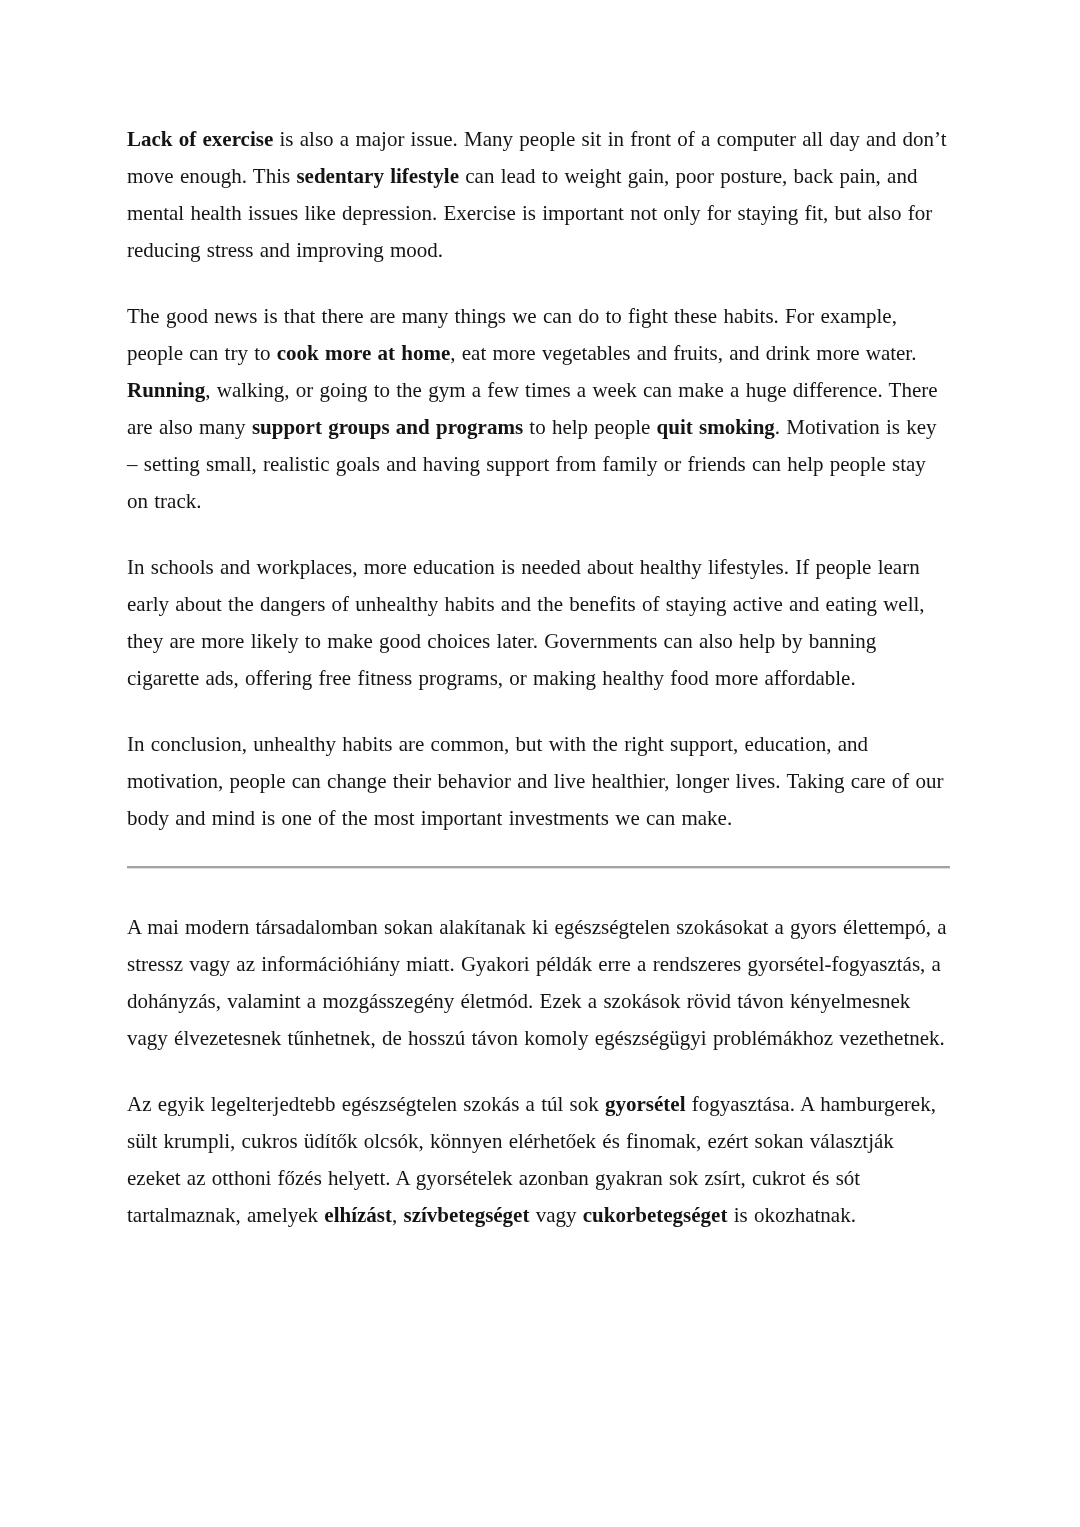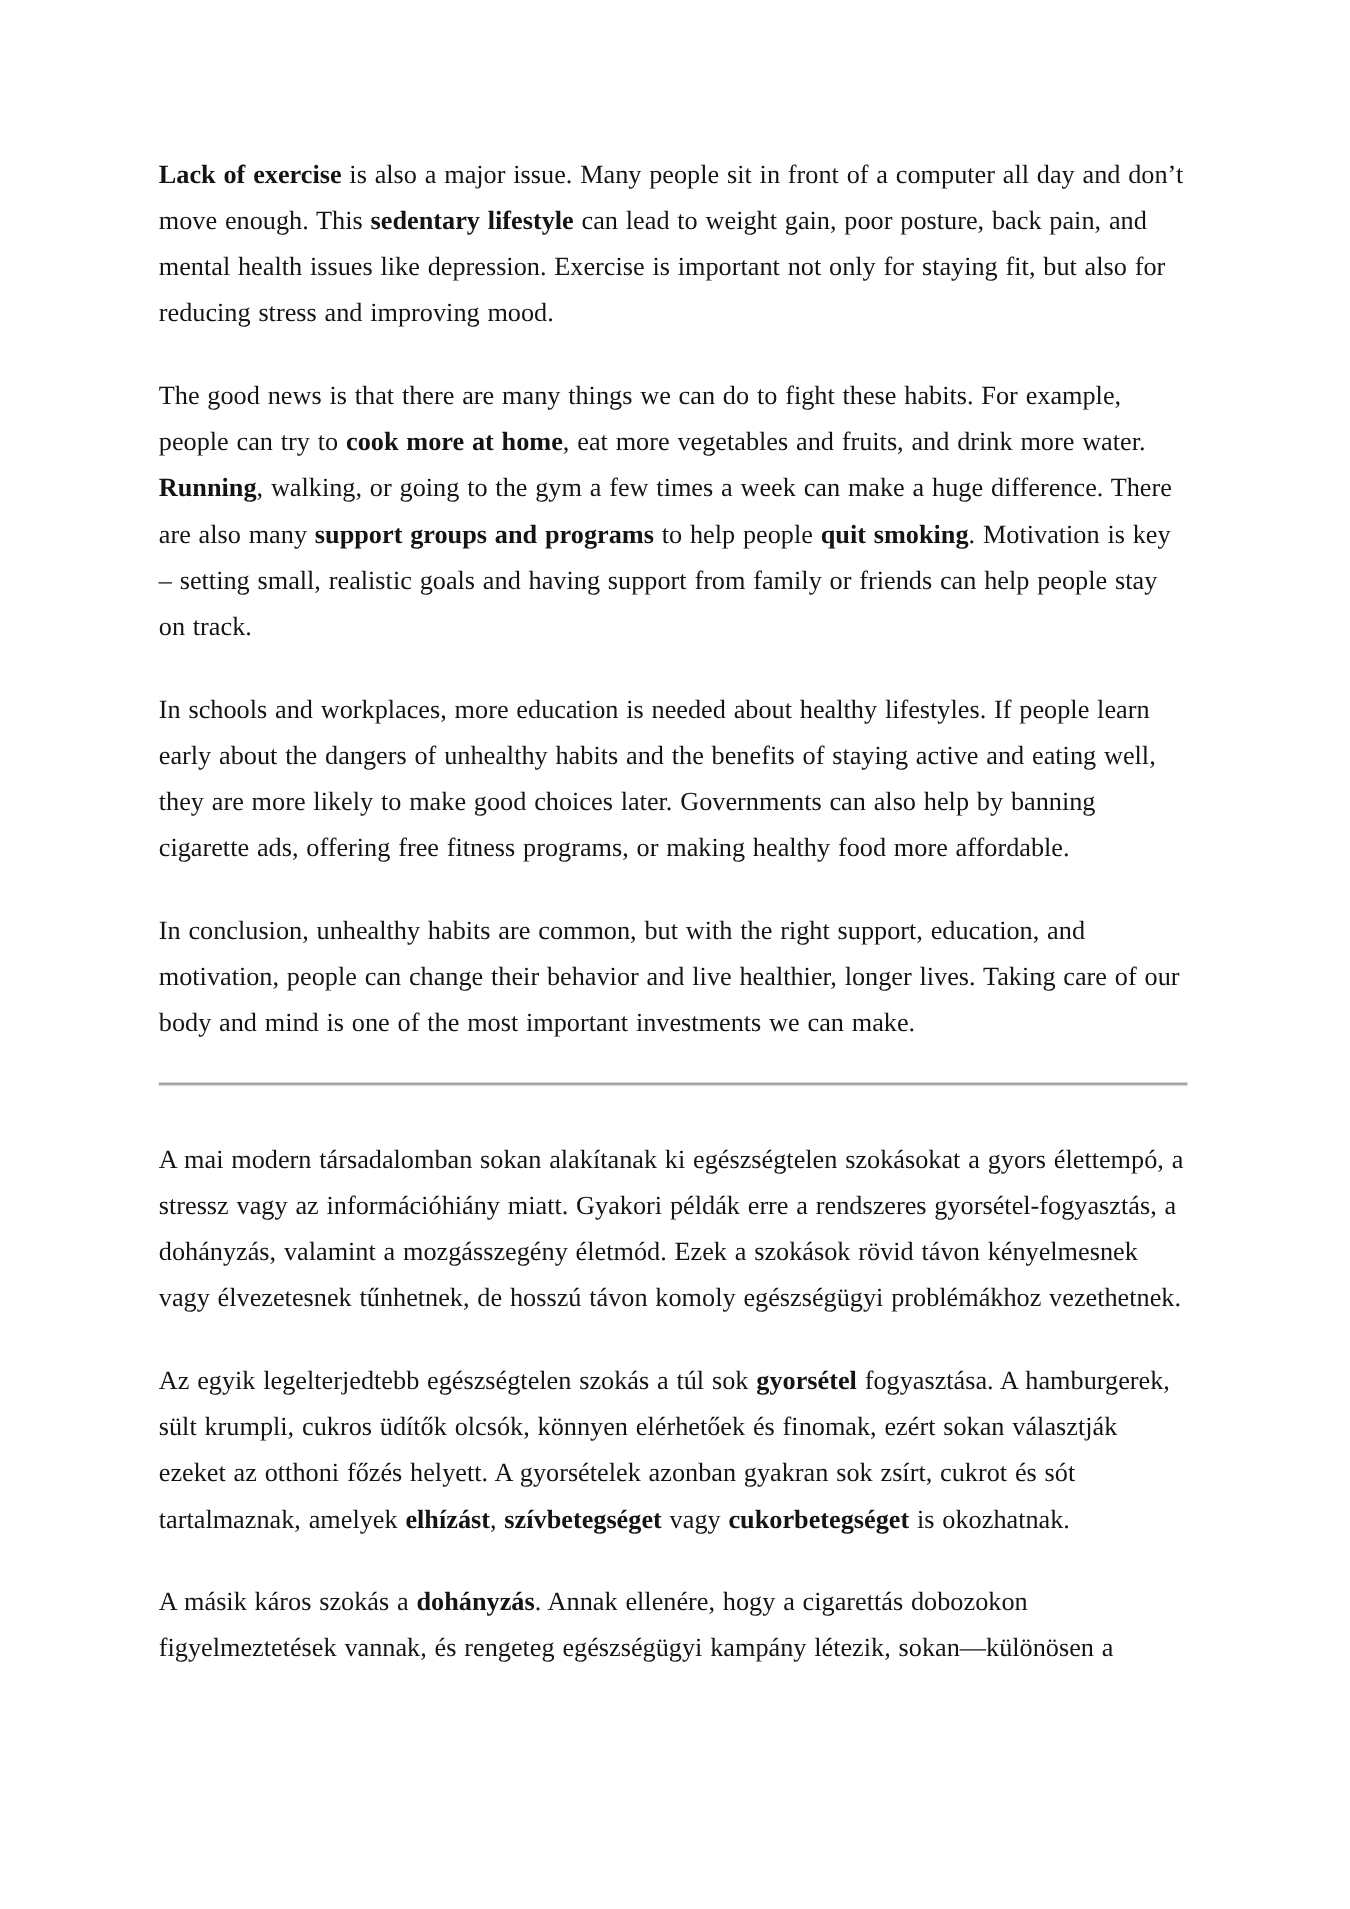--- a/index.html
+++ b/index.html
@@ -45,16 +45,15 @@
     <p class="para"><span class="run">The good news is that there are many things we can do to fight these habits. For example, people can try to </span><span class="run bold">cook more at home</span><span class="run">, eat more vegetables and fruits, and drink more water. </span><span class="run bold">Running</span><span class="run">, walking, or going to the gym a few times a week can make a huge difference. There are also many </span><span class="run bold">support groups and programs</span><span class="run"> to help people </span><span class="run bold">quit smoking</span><span class="run">. Motivation is key – setting small, realistic goals and having support from family or friends can help people stay on track.</span></p>
     <p class="para"><span class="run">In schools and workplaces, more education is needed about healthy lifestyles. If people learn early about the dangers of unhealthy habits and the benefits of staying active and eating well, they are more likely to make good choices later. Governments can also help by banning cigarette ads, offering free fitness programs, or making healthy food more affordable.</span></p>
     <p class="para"><span class="run">In conclusion, unhealthy habits are common, but with the right support, education, and motivation, people can change their behavior and live healthier, longer lives. Taking care of our body and mind is one of the most important investments we can make.</span></p>
   </div>
 
   <hr class="divider">
 
   <div class="doc-section">
     <p class="para"><span class="run">A mai modern társadalomban sokan alakítanak ki egészségtelen szokásokat a gyors élettempó, a stressz vagy az információhiány miatt. Gyakori példák erre a rendszeres gyorsétel-fogyasztás, a dohányzás, valamint a mozgásszegény életmód. Ezek a szokások rövid távon kényelmesnek vagy élvezetesnek tűnhetnek, de hosszú távon komoly egészségügyi problémákhoz vezethetnek.</span></p>
     <p class="para"><span class="run">Az egyik legelterjedtebb egészségtelen szokás a túl sok </span><span class="run bold">gyorsétel</span><span class="run"> fogyasztása. A hamburgerek, sült krumpli, cukros üdítők olcsók, könnyen elérhetőek és finomak, ezért sokan választják ezeket az otthoni főzés helyett. A gyorsételek azonban gyakran sok zsírt, cukrot és sót tartalmaznak, amelyek </span><span class="run bold">elhízást</span><span class="run">, </span><span class="run bold">szívbetegséget</span><span class="run"> vagy </span><span class="run bold">cukorbetegséget</span><span class="run"> is okozhatnak.</span></p>
-    <p class="para"><span class="run">A másik káros szokás a </span><span class="run bold">dohányzás</span><span class="run">. Annak ellenére, hogy a cigarettás dobozokon figyelmeztetések vannak, és rengeteg egészségügyi kampány létezik, sokan—különösen a</span></p>
   </div>
 
 </div>
 
 </body></html>

